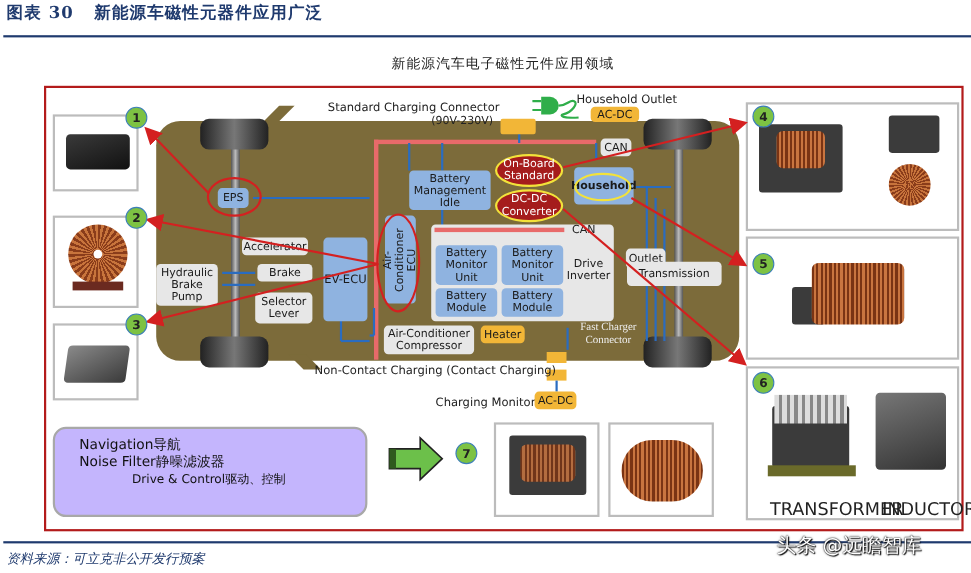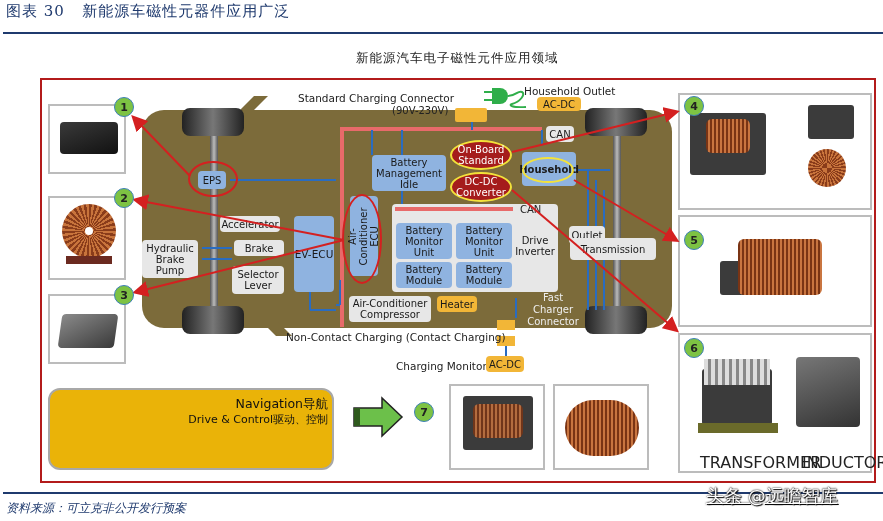--- a/index.html
+++ b/index.html
@@ -1,46 +1,46 @@
 <!DOCTYPE html>
 <html><head>
 <meta charset="utf-8">
 <style>
   html, body { margin:0; padding:0; background:#ffffff; }
   body { width:883px; height:521px; position:relative; overflow:hidden; font-family:"DejaVu Sans", sans-serif; }
   .abs { position:absolute; }
-  .fig-title { left:6px; top:2px; font-family:"DejaVu Serif", serif; font-weight:normal; font-size:15px; color:#1f3a6e; letter-spacing:1px; white-space:nowrap; }
+  .fig-title { left:6px; top:2px; font-family:"DejaVu Serif", serif; font-weight:bold; font-size:15px; color:#1f3a6e; letter-spacing:1px; white-space:nowrap; }
   .rule-top { left:3px; top:32px; width:880px; height:2px; background:#1f3a6e; }
   .diag-title { left:356px; top:50px; font-family:"DejaVu Serif", serif; font-size:12.5px; color:#222; letter-spacing:1px; white-space:nowrap; }
   .frame { left:40px; top:78px; width:836px; height:405px; border:2px solid #b31b1b; box-sizing:border-box; }
   .source { left:6px; top:500px; font-family:"DejaVu Serif", serif; font-style:italic; font-size:12px; color:#1f3a6e; white-space:nowrap; }
   .rule-bot { left:3px; top:492px; width:880px; height:2px; background:#1f3a6e; }
-  .watermark { left:706px; top:484px; font-size:18px; color:#ffffff; white-space:nowrap; text-shadow:0 0 2px #222, 0 0 1px #222, 1px 1px 1px #000;text-decoration:underline; }
+  .watermark { left:706px; top:484px; font-size:18px; color:#ffffff; white-space:nowrap; text-shadow:0 0 2px #222, 0 0 1px #222, 1px 1px 1px #000; }
 
   .car { left:142px; top:110px; width:530px; height:218px; background:#7c6b3a; border-radius:22px; }
   .wheel { width:62px; height:28px; border-radius:8px; background:linear-gradient(90deg,#222 0%,#777 50%,#222 100%); }
   .axle { width:8px; background:linear-gradient(90deg,#555,#bbb,#555); }
 
   .box { position:absolute; display:flex; align-items:center; justify-content:center; text-align:center; font-size:10px; line-height:11px; color:#1a1a1a; border-radius:4px; box-sizing:border-box; }
   .grey { background:#e7e7e7; }
   .blue { background:#8fb3e0; }
   .orange { background:#f2b637; }
   .red { background:#a51c1c; color:#fff; border:2px solid #f3e23a; border-radius:50%; }
   .ring { position:absolute; border:2.5px solid #d42020; border-radius:50%; box-sizing:border-box; }
   .yring { position:absolute; border:2.5px solid #f3e23a; border-radius:50%; box-sizing:border-box; }
   .lbl { position:absolute; font-size:10px; color:#222; white-space:nowrap; }
   .num { position:absolute; width:20px; height:20px; border-radius:50%; background:#7dc243; border:1.5px solid #3d7fb8; font-size:11px; font-weight:bold; display:flex; align-items:center; justify-content:center; color:#222; box-sizing:border-box; }
   .pbox { position:absolute; border:2px solid #bcbcbc; background:#fff; box-sizing:border-box; }
   .comp-black { position:absolute; background:linear-gradient(160deg,#3a3a3a,#111); border-radius:4px; }
   .coil { position:absolute; border-radius:50%; background:repeating-conic-gradient(#8a3c1a 0 6deg,#c8743c 6deg 12deg); }
   .coil-hole { position:absolute; border-radius:50%; background:#fff; }
   .copper { position:absolute; background:repeating-linear-gradient(90deg,#7a3414 0 2px,#c97540 2px 4px); border-radius:6px; }
   .dark-core { position:absolute; background:#3b3b3b; border-radius:3px; }
-  .info { left:48px; top:388px; width:286px; height:82px; background:#eab308; border:2px solid #a8a8a8; border-radius:12px; box-sizing:border-box; padding:6px 4px; font-size:12.5px; line-height:16px; color:#111;text-align:right; }
-  .info .small { font-size:11px; }
+  .info { left:48px; top:388px; width:286px; height:82px; background:#c4b5fd; border:2px solid #a8a8a8; border-radius:12px; box-sizing:border-box; padding:6px 22px; font-size:12.5px; line-height:16px; color:#111; }
+  .info .small { font-size:11px;margin-left:48px; }
   .arrow-green { left:352px; top:396px; }
   .cap { position:absolute; font-size:16px; color:#222; white-space:nowrap; }
 </style>
 </head>
 <body>
 
 <div class="abs fig-title">
   <span>图表 30</span>&nbsp;&nbsp;&nbsp;<span>新能源车磁性元器件应用广泛</span>
 </div>
 <div class="abs rule-top"></div>
@@ -139,21 +139,21 @@
 <div class="lbl" style="left:520px;top:204px;">CAN</div>
 <div class="box blue" style="left:396px;top:223px;width:56px;height:36px;">Battery Monitor Unit</div>
 <div class="box blue" style="left:456px;top:223px;width:56px;height:36px;">Battery Monitor Unit</div>
 <div class="box blue" style="left:396px;top:262px;width:56px;height:26px;">Battery Module</div>
 <div class="box blue" style="left:456px;top:262px;width:56px;height:26px;">Battery Module</div>
 <div class="box" style="left:512px;top:232px;width:46px;height:28px;background:transparent;">Drive Inverter</div>
 
 <div class="box grey" style="left:569px;top:226px;width:36px;height:18px;">Outlet</div>
 <div class="box grey" style="left:570px;top:238px;width:86px;height:22px;">Transmission</div>
 
-<div class="lbl" style="left:523px;top:292px;width:60px;color:#eee;text-align:center;white-space:normal;line-height:12px;">Fast Charger Connector</div>
+<div class="lbl" style="left:523px;top:292px;width:60px;color:#eee;text-align:center;white-space:normal;line-height:12px;font-family:Liberation Serif, serif;">Fast Charger Connector</div>
 
 <div class="abs orange" style="left:497px;top:320px;width:18px;height:10px;"></div>
 <div class="abs orange" style="left:497px;top:336px;width:18px;height:10px;"></div>
 <div class="abs" style="left:505px;top:346px;width:2px;height:10px;background:#2a6cc0;"></div>
 <div class="lbl" style="left:286px;top:331px;font-size:10.5px;">Non-Contact Charging (Contact Charging)</div>
 <div class="lbl" style="left:396px;top:360px;font-size:10.5px;">Charging Monitor</div>
 <div class="box orange" style="left:486px;top:356px;width:38px;height:16px;">AC-DC</div>
 
 <div class="pbox" style="left:48px;top:104px;width:78px;height:70px;">
   <div class="comp-black" style="left:10px;top:16px;width:58px;height:32px;"></div>
@@ -213,20 +213,21 @@
 <div class="num" style="left:114px;top:97px;">1</div>
 <div class="num" style="left:114px;top:188px;">2</div>
 <div class="num" style="left:114px;top:285px;">3</div>
 <div class="num" style="left:684px;top:96px;">4</div>
 <div class="num" style="left:684px;top:230px;">5</div>
 <div class="num" style="left:684px;top:338px;">6</div>
 <div class="num" style="left:414px;top:402px;">7</div>
 
 <div class="abs info">
   <div>Navigation导航</div>
+  <div>Noise Filter静噪滤波器</div>
   <div class="small">Drive &amp; Control驱动、控制</div>
 </div>
 
 <svg class="abs arrow-green" width="52" height="42">
   <polygon points="2,12 30,12 30,2 50,21 30,40 30,30 2,30" fill="#6cc04a" stroke="#222" stroke-width="1.5"></polygon>
   <rect x="2" y="12" width="6" height="18" fill="#2f5a1e"></rect>
 </svg>
 
 <div class="abs rule-bot"></div>
 <div class="abs source">资料来源：可立克非公开发行预案</div>

